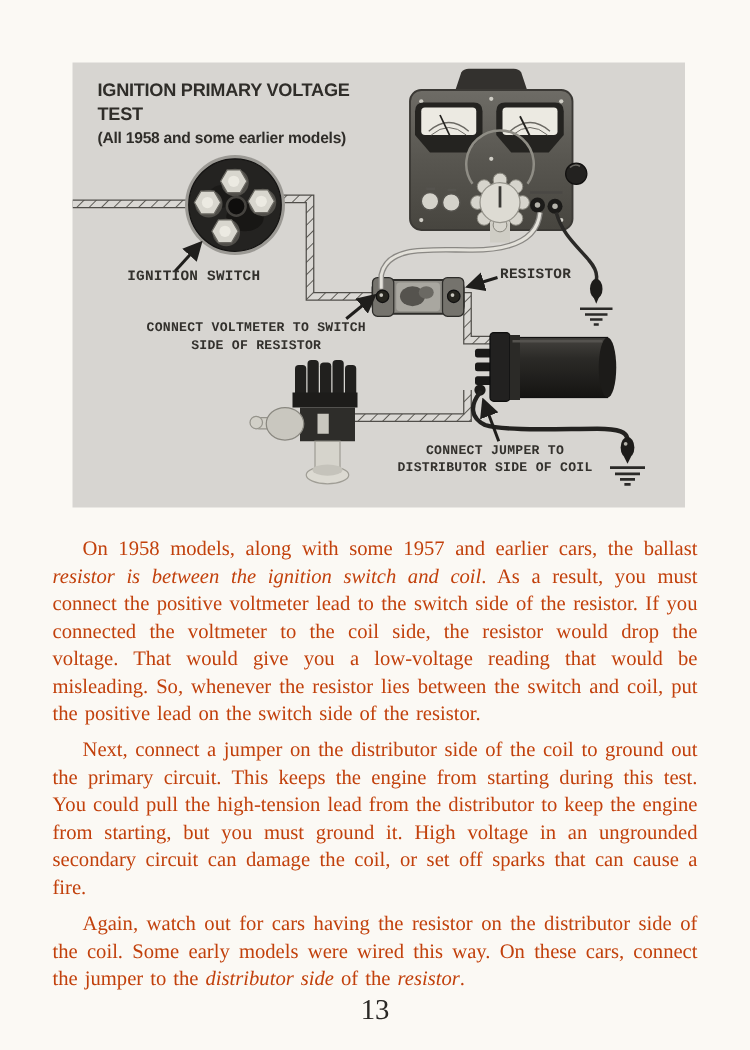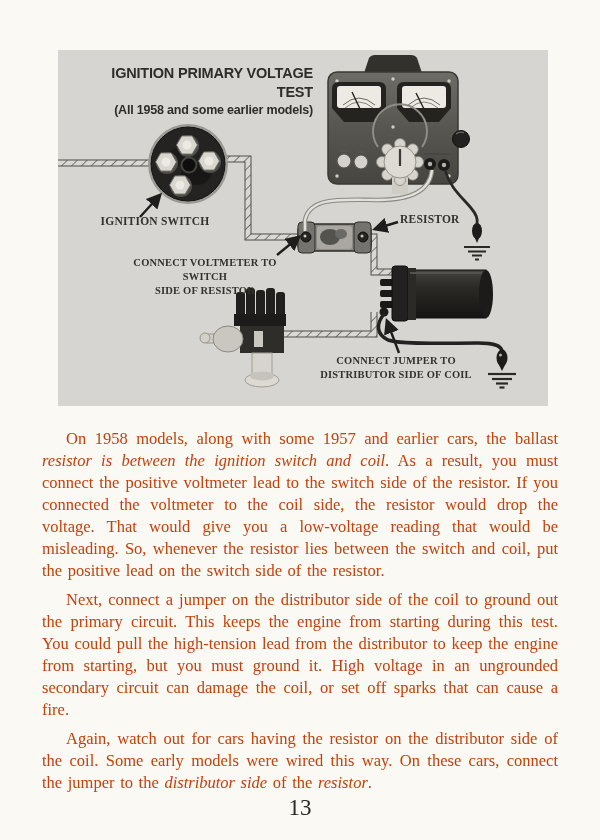--- a/index.html
+++ b/index.html
@@ -9,28 +9,28 @@
     font-family:"Liberation Serif", serif;
     overflow:hidden;
   }
   
   .figure{
     position:absolute;left:58px;top:50px;width:490px;height:356px;
     background:#d7d5d1;
   }
   .figure svg{position:absolute;left:0;top:0;}
   .fig-title-block{
-    position:absolute;left:20px;top:14px;width:235px;text-align:right;
+    position:absolute;left:20px;top:14px;width:235px;text-align:left;
     color:#2f2d29;font-family:"Liberation Sans",sans-serif;font-weight:bold;
   }
   .fig-title{font-size:14.5px;letter-spacing:-0.2px;line-height:19px;}
   .fig-subtitle{font-size:12.5px;letter-spacing:-0.2px;line-height:17px;}
   .fig-label{
     position:absolute;color:#33312d;
-    font-family:Liberation Serif, serif;font-weight:bold;
+    font-family:Liberation Mono, monospace;font-weight:bold;
     letter-spacing:0.2px;
   }
   .lbl-ignition{left:27px;top:165px;width:140px;text-align:center;font-size:11.5px;}
   .lbl-resistor{left:342px;top:163px;width:90px;font-size:11.5px;}
   .lbl-voltmeter{left:52px;top:206px;width:190px;text-align:center;font-size:10.5px;line-height:14px;}
   .lbl-jumper{left:243px;top:304px;width:190px;text-align:center;font-size:10.5px;line-height:14px;}
   
   .text-block{position:absolute;left:42px;top:428px;width:516px;color:#c2410c;}
   .para{
     font-size:16.5px;line-height:22px;text-align:justify;text-indent:24px;

